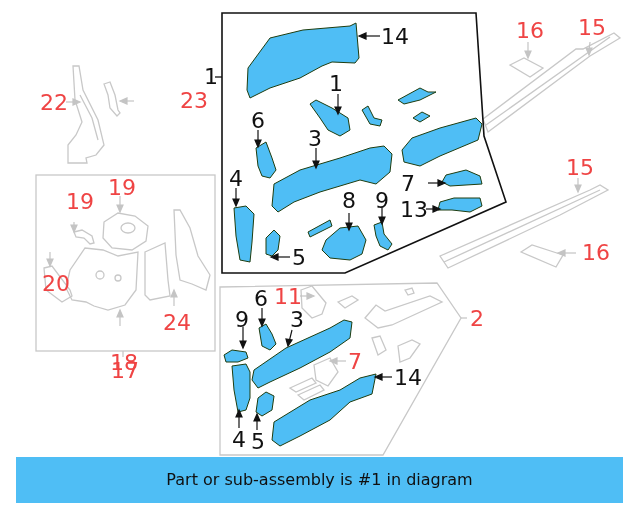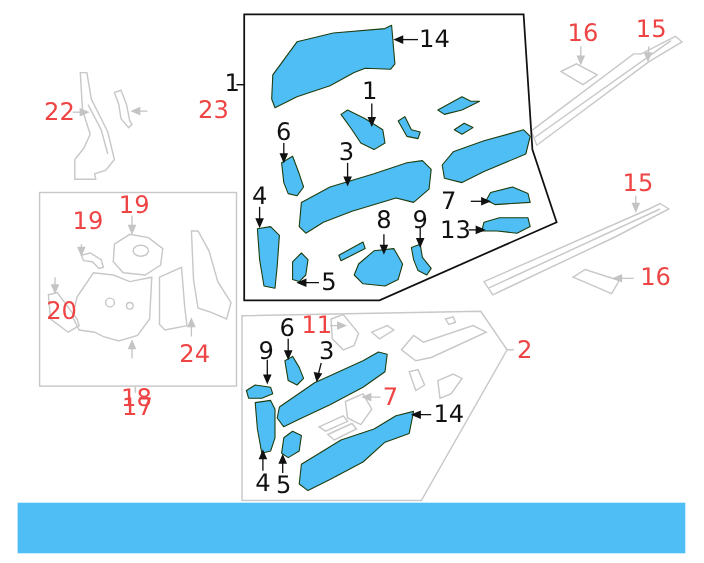--- a/index.html
+++ b/index.html
@@ -194,13 +194,14 @@
   <span class="lbl grey" style="left:163px;top:313px;">24</span>
   <span class="lbl grey" style="left:110px;top:310px;margin-top:43px;">18</span>
   <span class="lbl grey" style="left:111px;top:361px;">17</span>
 
   <span class="lbl grey" style="left:274px;top:287px;">11</span>
   <span class="lbl grey" style="left:348px;top:352px;">7</span>
   <span class="lbl grey" style="left:470px;top:309px;">2</span>
 </div>
 
 <div class="banner">
+  <span>Part or sub-assembly is #1 in diagram</span>
 </div>
 
 </body></html>

